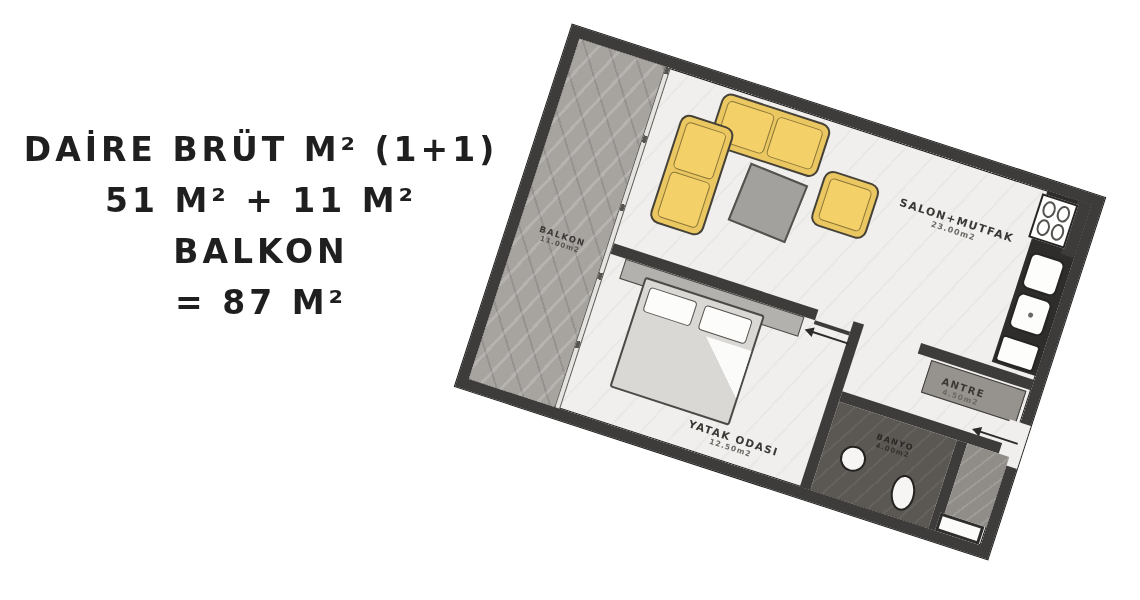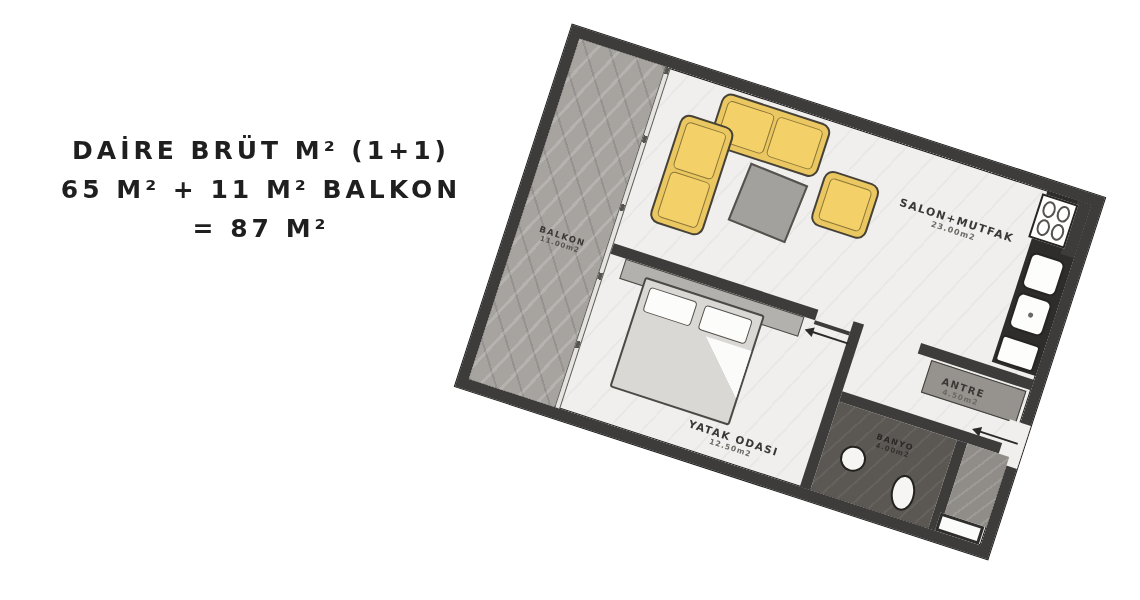--- a/index.html
+++ b/index.html
@@ -1,21 +1,21 @@
 <!DOCTYPE html>
 <html><head>
 <meta charset="utf-8">
 <style>
   html,body{margin:0;padding:0;background:#ffffff;}
   .stage{position:relative;width:1140px;height:600px;background:#ffffff;overflow:hidden;
          font-family:"DejaVu Sans","Liberation Sans",sans-serif;}
 
   
-  .headline{position:absolute;left:22px;top:132px;width:478px;text-align:center;
-            color:#1f1f1f;font-weight:bold;font-size:25px;line-height:1.55;letter-spacing:4px;}
+  .headline{position:absolute;left:22px;top:124px;width:478px;text-align:center;
+            color:#1f1f1f;font-weight:bold;font-size:33px;line-height:1.55;letter-spacing:4px;}
 
   
   .plan{position:absolute;left:500px;top:102px;width:560px;height:380px;
         transform:rotate(18deg);box-sizing:border-box;
         border:11px solid #3d3c3a;outline:1px solid #1d1d1c;
         box-shadow:inset 0 0 0 1px #1d1d1c;
         background:
           repeating-linear-gradient(115deg, rgba(0,0,0,0.03) 0 2px, rgba(0,0,0,0) 2px 26px),
           #f0efed;}
   .plan *{box-sizing:border-box;}
@@ -79,21 +79,21 @@
                       border-right:9px solid #2c2b29;}
   .doorleaf{left:311px;top:195px;width:37px;height:4px;background:#3d3c3a;}
 </style>
 </head>
 <body>
 
 <div class="stage">
 
   <div class="headline">
     <div>DAİRE BRÜT M² (1+1)</div>
-    <div>65 M² + 11 M² BALKON</div>
+    <div>51 M² + 11 M² BALKON</div>
     <div>= 87 M²</div>
   </div>
 
   <div class="plan">
 
     <div class="abs balcony"></div>
     <div class="abs glasswall"></div>
     <div class="roomlabel" style="left:0;top:188px;width:90px;">
       <span class="name" style="font-size:8.5px;">BALKON</span>
       <span class="area" style="font-size:7px;color:#55534f;">11.00m2</span>

